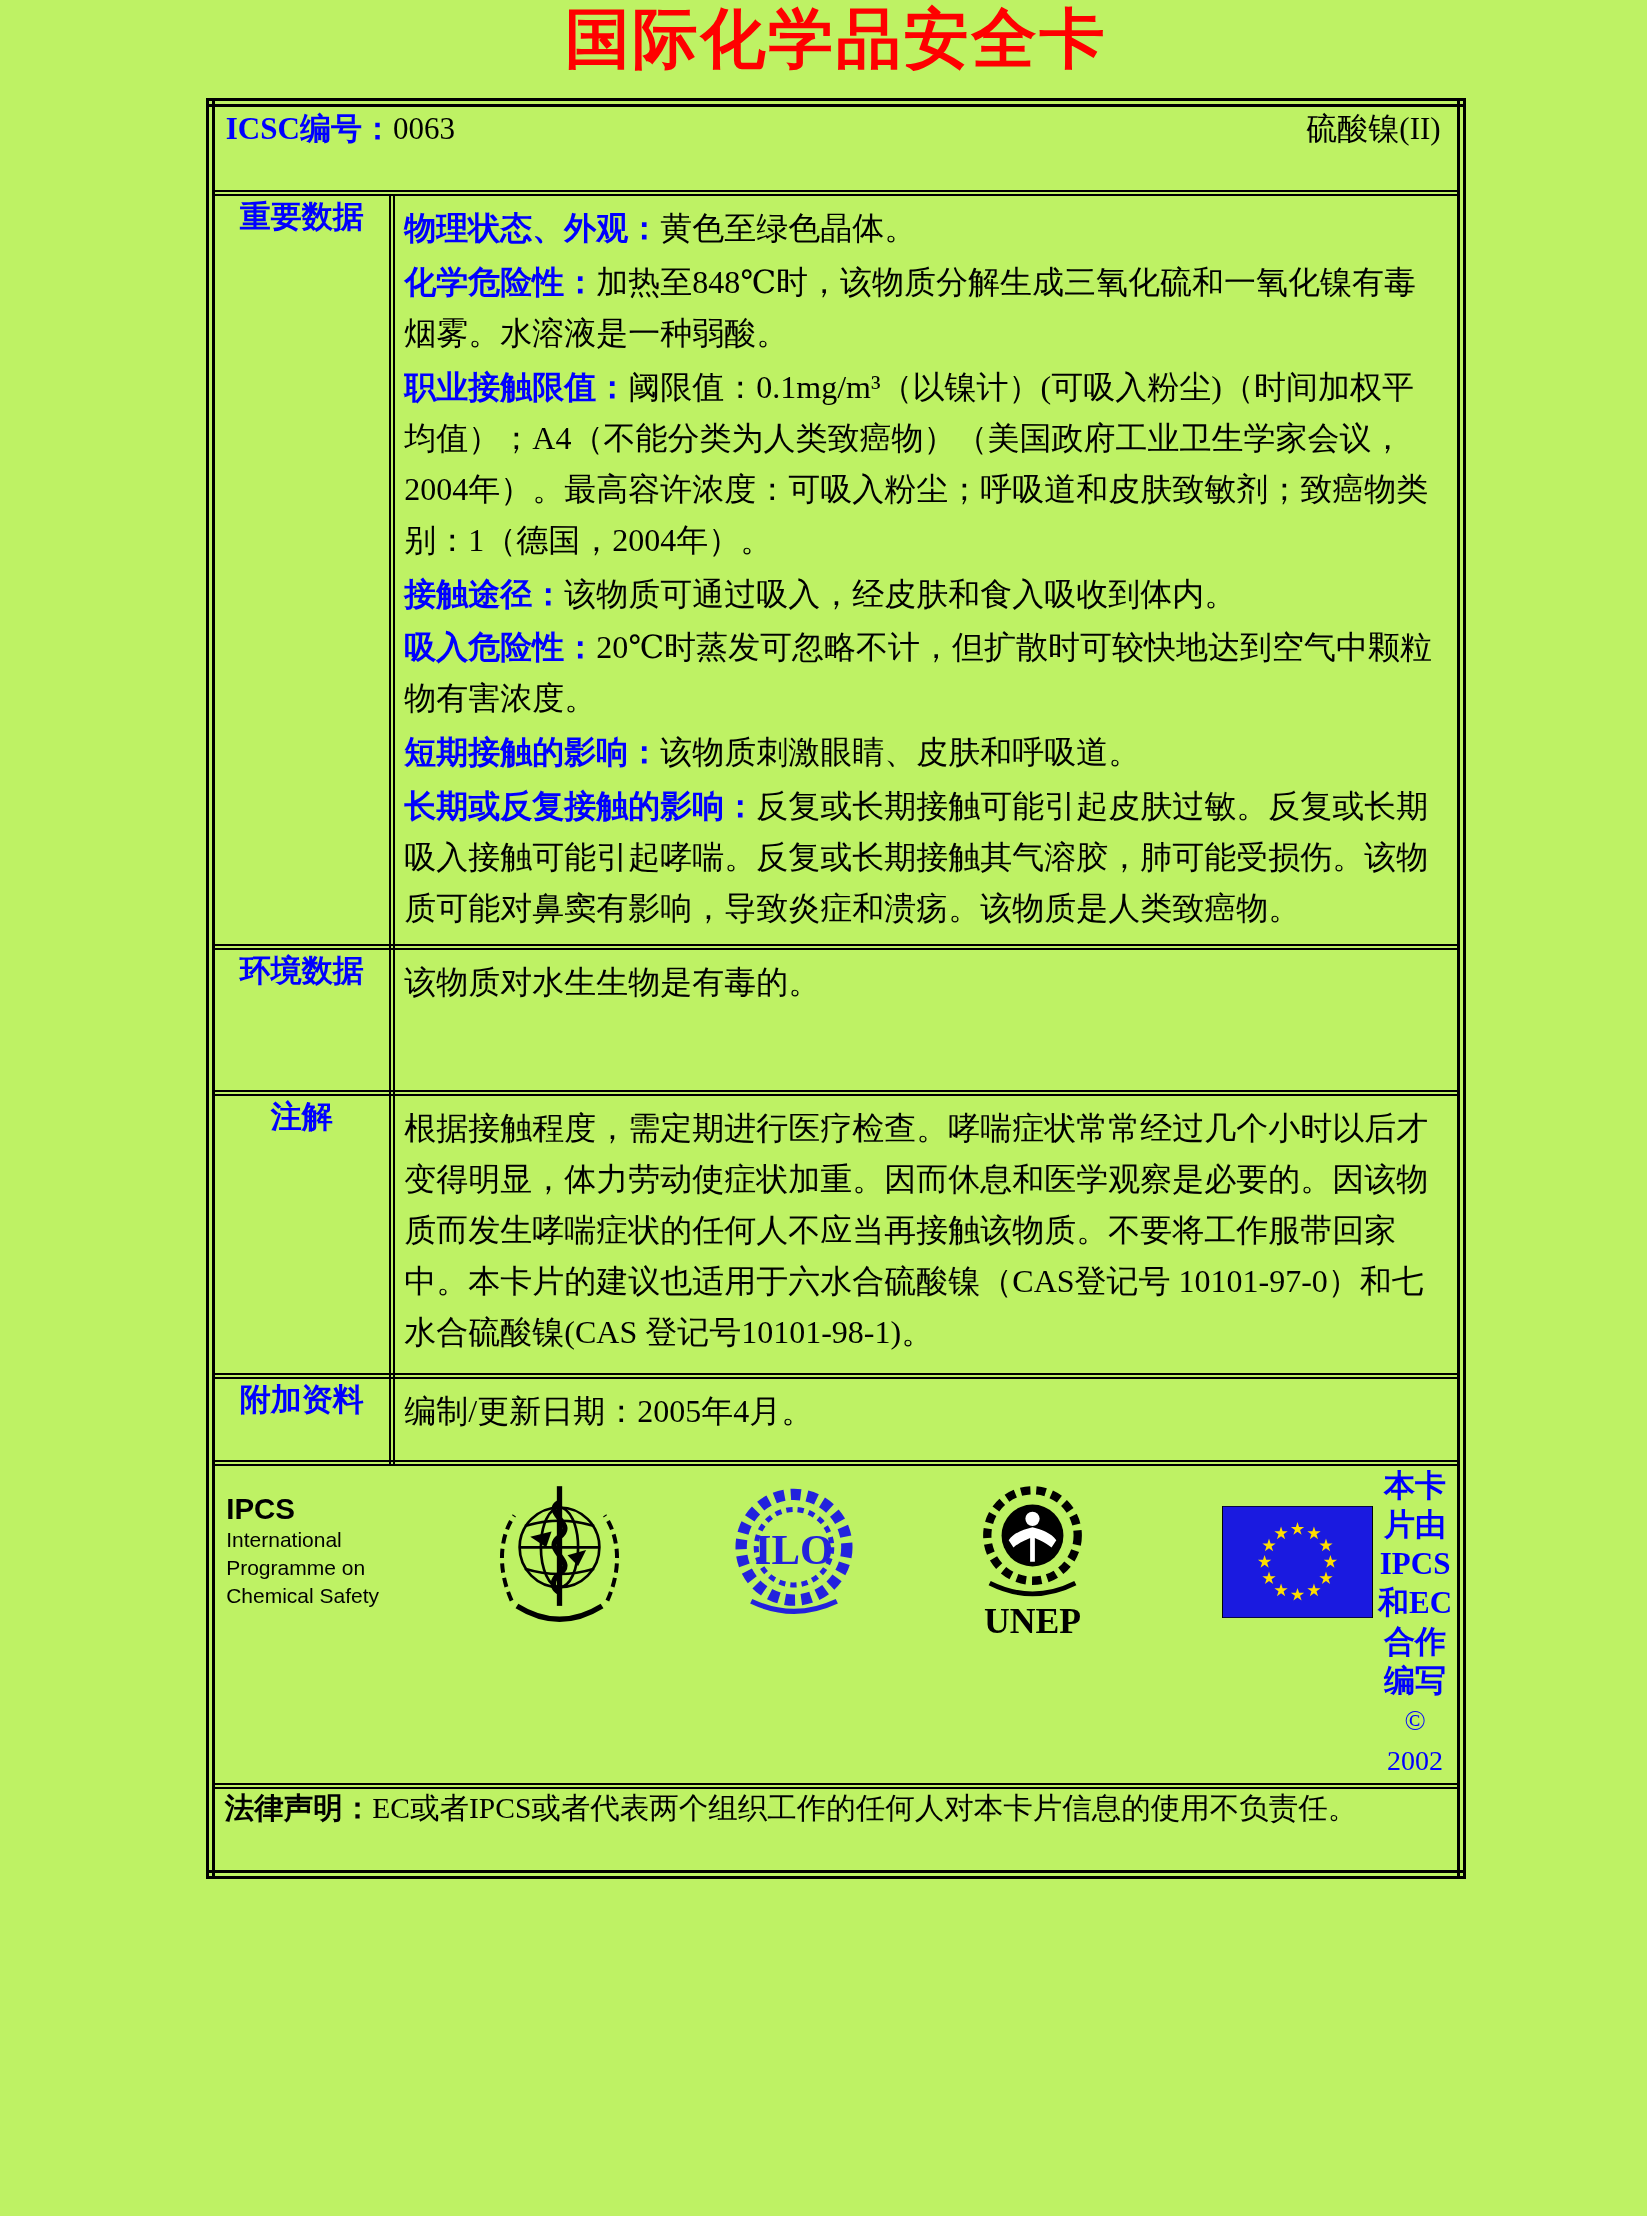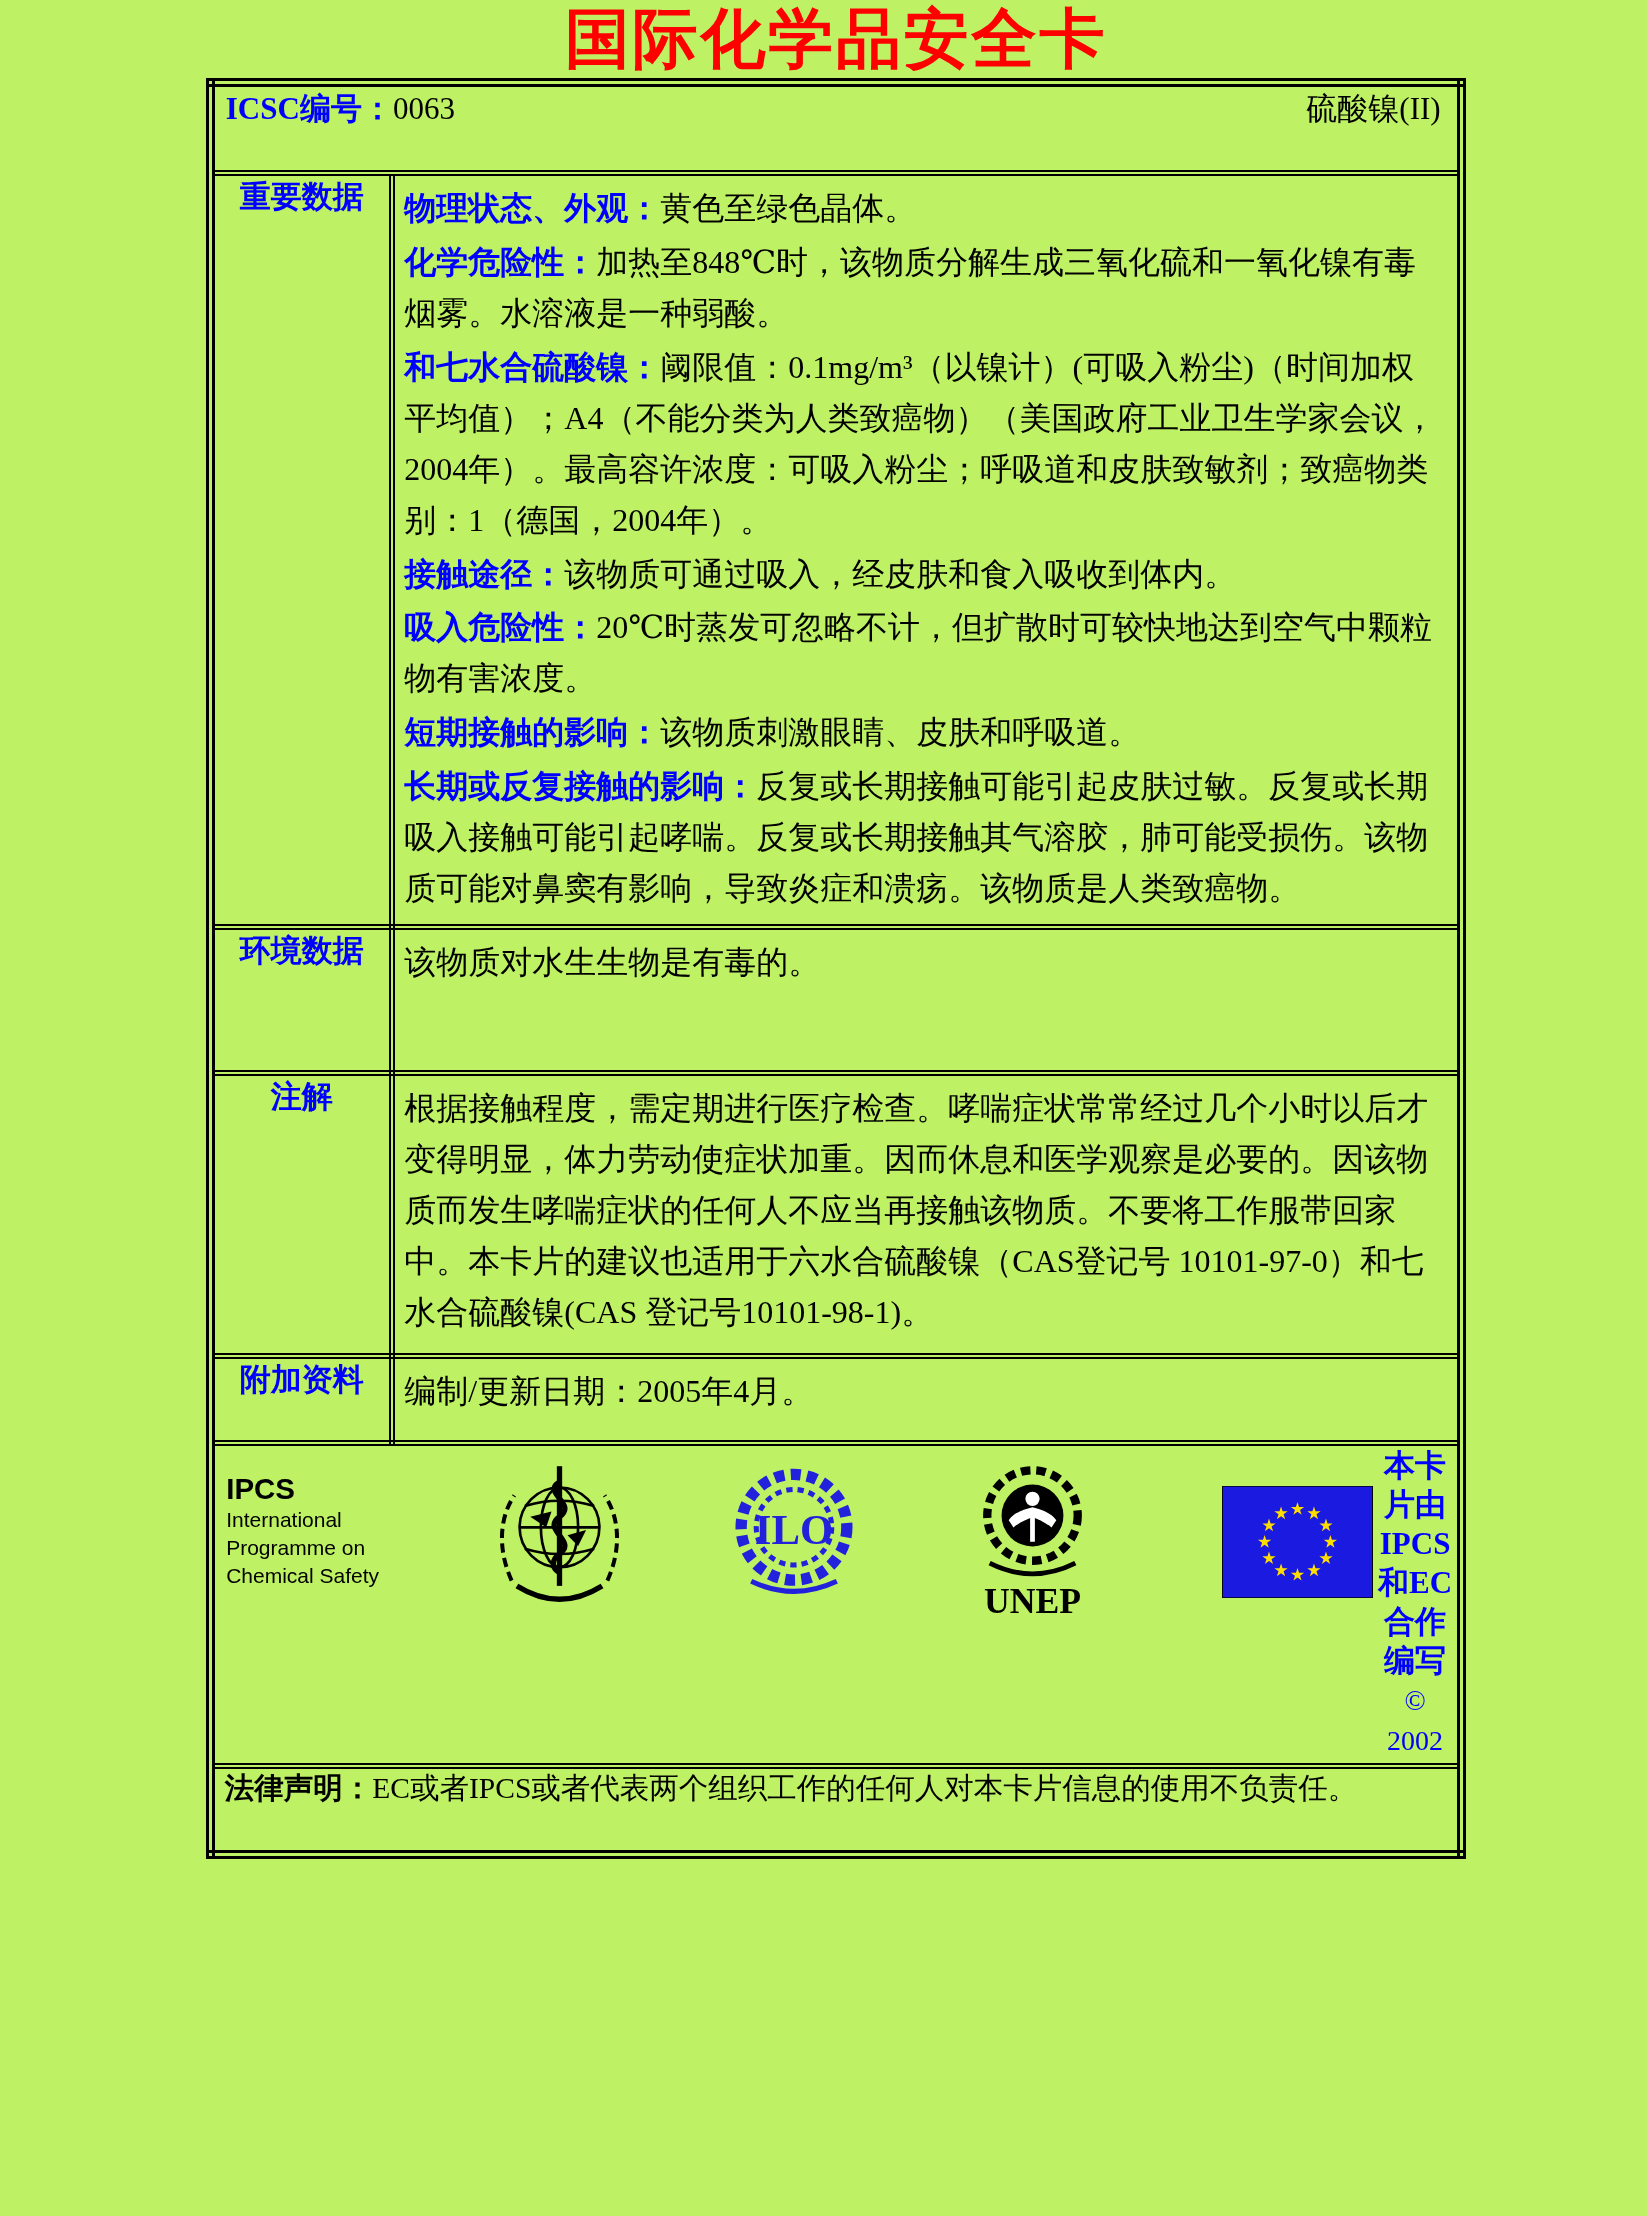--- a/index.html
+++ b/index.html
@@ -18,21 +18,21 @@
     text-align: center;
     font-size: 65px;
     line-height: 70px;
     font-weight: bold;
     color: #ff0000;
     letter-spacing: 2.8px;
   }
   table.icsc {
     margin-left: 206px;
     width: 1260px;
-    margin-top: 4px;
+    margin-top: 24px;
     border-collapse: collapse;
     table-layout: fixed;
   }
   table.icsc { border: 9px double #000; }
   table.icsc td { border: 6.3px double #000; vertical-align: top; }
   col.c1 { width: 181px; }
 
   td.header-row { height: 81px; vertical-align: middle; }
   .header-flex {
     display: flex; justify-content: space-between; align-items: center;
@@ -118,21 +118,21 @@
           <span>硫酸镍(II)</span>
         </div>
       </td>
     </tr>
 
     <tr>
       <td class="row-label">重要数据</td>
       <td class="content h-important">
         <p><span class="lbl">物理状态、外观：</span><span>黄色至绿色晶体。</span></p>
         <p><span class="lbl">化学危险性：</span><span>加热至848℃时，该物质分解生成三氧化硫和一氧化镍有毒烟雾。水溶液是一种弱酸。</span></p>
-        <p><span class="lbl">和七水合硫酸镍：</span><span>阈限值：0.1mg/m³（以镍计）(可吸入粉尘)（时间加权平均值）；A4（不能分类为人类致癌物）（美国政府工业卫生学家会议，2004年）。最高容许浓度：可吸入粉尘；呼吸道和皮肤致敏剂；致癌物类别：1（德国，2004年）。</span></p>
+        <p><span class="lbl">职业接触限值：</span><span>阈限值：0.1mg/m³（以镍计）(可吸入粉尘)（时间加权平均值）；A4（不能分类为人类致癌物）（美国政府工业卫生学家会议，2004年）。最高容许浓度：可吸入粉尘；呼吸道和皮肤致敏剂；致癌物类别：1（德国，2004年）。</span></p>
         <p><span class="lbl">接触途径：</span><span>该物质可通过吸入，经皮肤和食入吸收到体内。</span></p>
         <p><span class="lbl">吸入危险性：</span><span>20℃时蒸发可忽略不计，但扩散时可较快地达到空气中颗粒物有害浓度。</span></p>
         <p><span class="lbl">短期接触的影响：</span><span>该物质刺激眼睛、皮肤和呼吸道。</span></p>
         <p><span class="lbl">长期或反复接触的影响：</span><span>反复或长期接触可能引起皮肤过敏。反复或长期吸入接触可能引起哮喘。反复或长期接触其气溶胶，肺可能受损伤。该物质可能对鼻窦有影响，导致炎症和溃疡。该物质是人类致癌物。</span></p>
       </td>
     </tr>
 
 
     <tr>
       <td class="row-label">环境数据</td>

